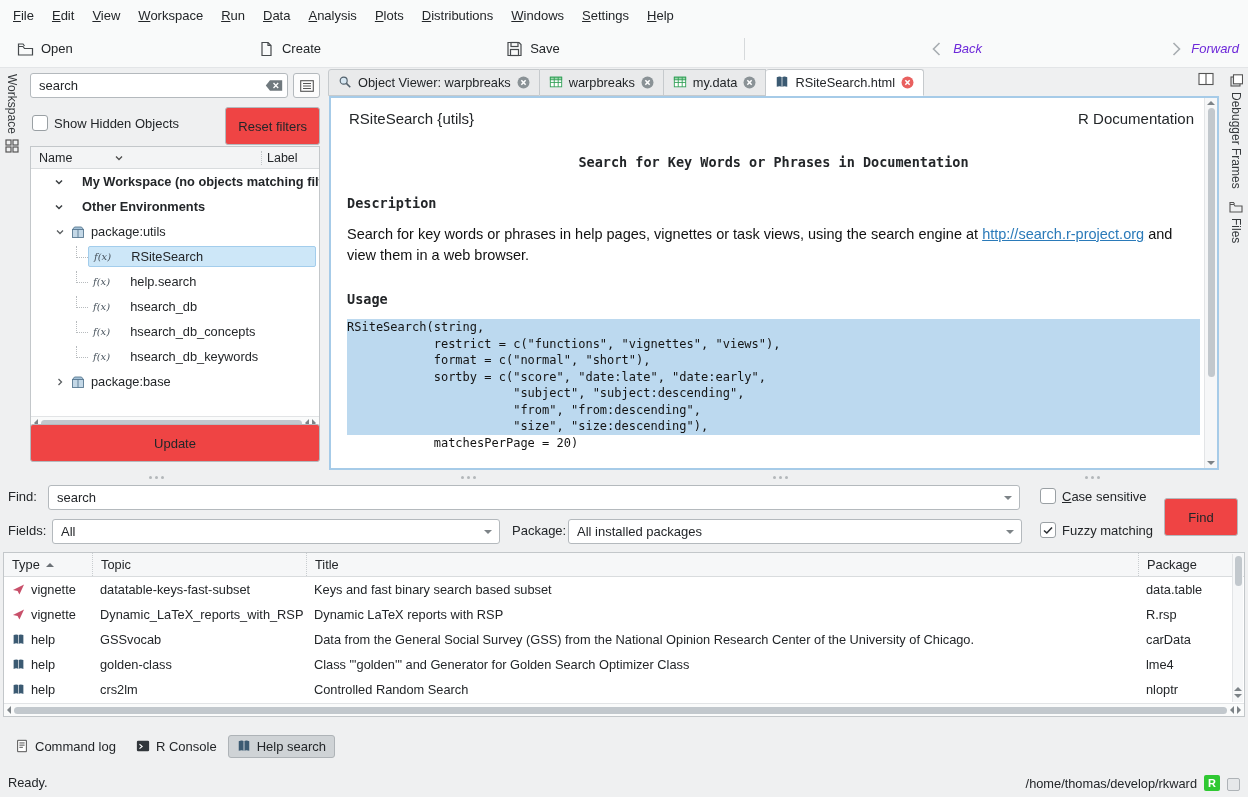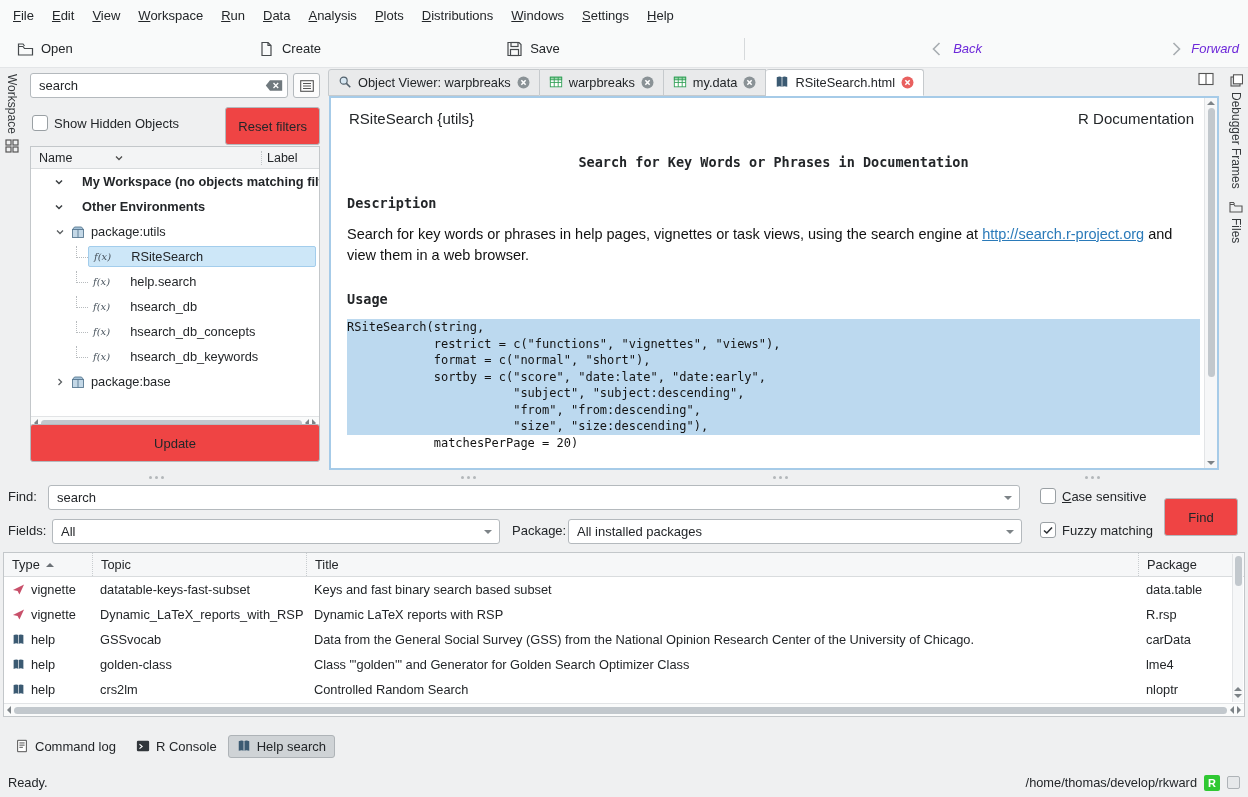--- a/index.html
+++ b/index.html
@@ -104,21 +104,21 @@
   .results .hscroll { height:13px; }
   .r-vscroll { position:absolute; top:1px; right:1px; bottom:14px; width:11px; background:#f6f7f8; border-left:1px solid #e3e5e7; display:flex; flex-direction:column; align-items:center; padding:2px 0; }
   .r-vthumb { width:7px; height:30px; background:#c2c8cd; border-radius:4px; }
   .r-varr { margin-top:auto; display:flex; flex-direction:column; gap:3px; align-items:center; padding-bottom:2px; }
 
   
   .btools { position:absolute; top:732px; left:0; right:0; height:28px; display:flex; align-items:center; padding-left:6px; gap:2px; }
   .btool { display:flex; align-items:center; gap:6px; padding:3px 8px; border-radius:3px; border:1px solid transparent; }
   .btool.active { background:#cfd3d6; border-color:#aeb3b7; }
   .statusbar { position:absolute; bottom:0; left:0; right:0; height:29px; display:flex; align-items:center; padding:0 8px; font-size:12.8px; }
-  .status-right { margin-left:auto; display:flex; align-items:center; gap:7px; }
+  .status-right { margin-left:auto; display:flex; align-items:flex-end; gap:7px; }
   .rbadge { width:16px; height:16px; background:#2fc832; color:#fff; font-weight:bold; font-size:11px; display:flex; align-items:center; justify-content:center; border-radius:2px; }
   .engine-ic { width:13px; height:13px; border:1px solid #aeb3b7; background:#e6e8ea; border-radius:2px; }
 </style>
 </head>
 <body>
 
 <div class="app">
 
   <div class="menubar">
     <span class="menu-item accel">File</span>

